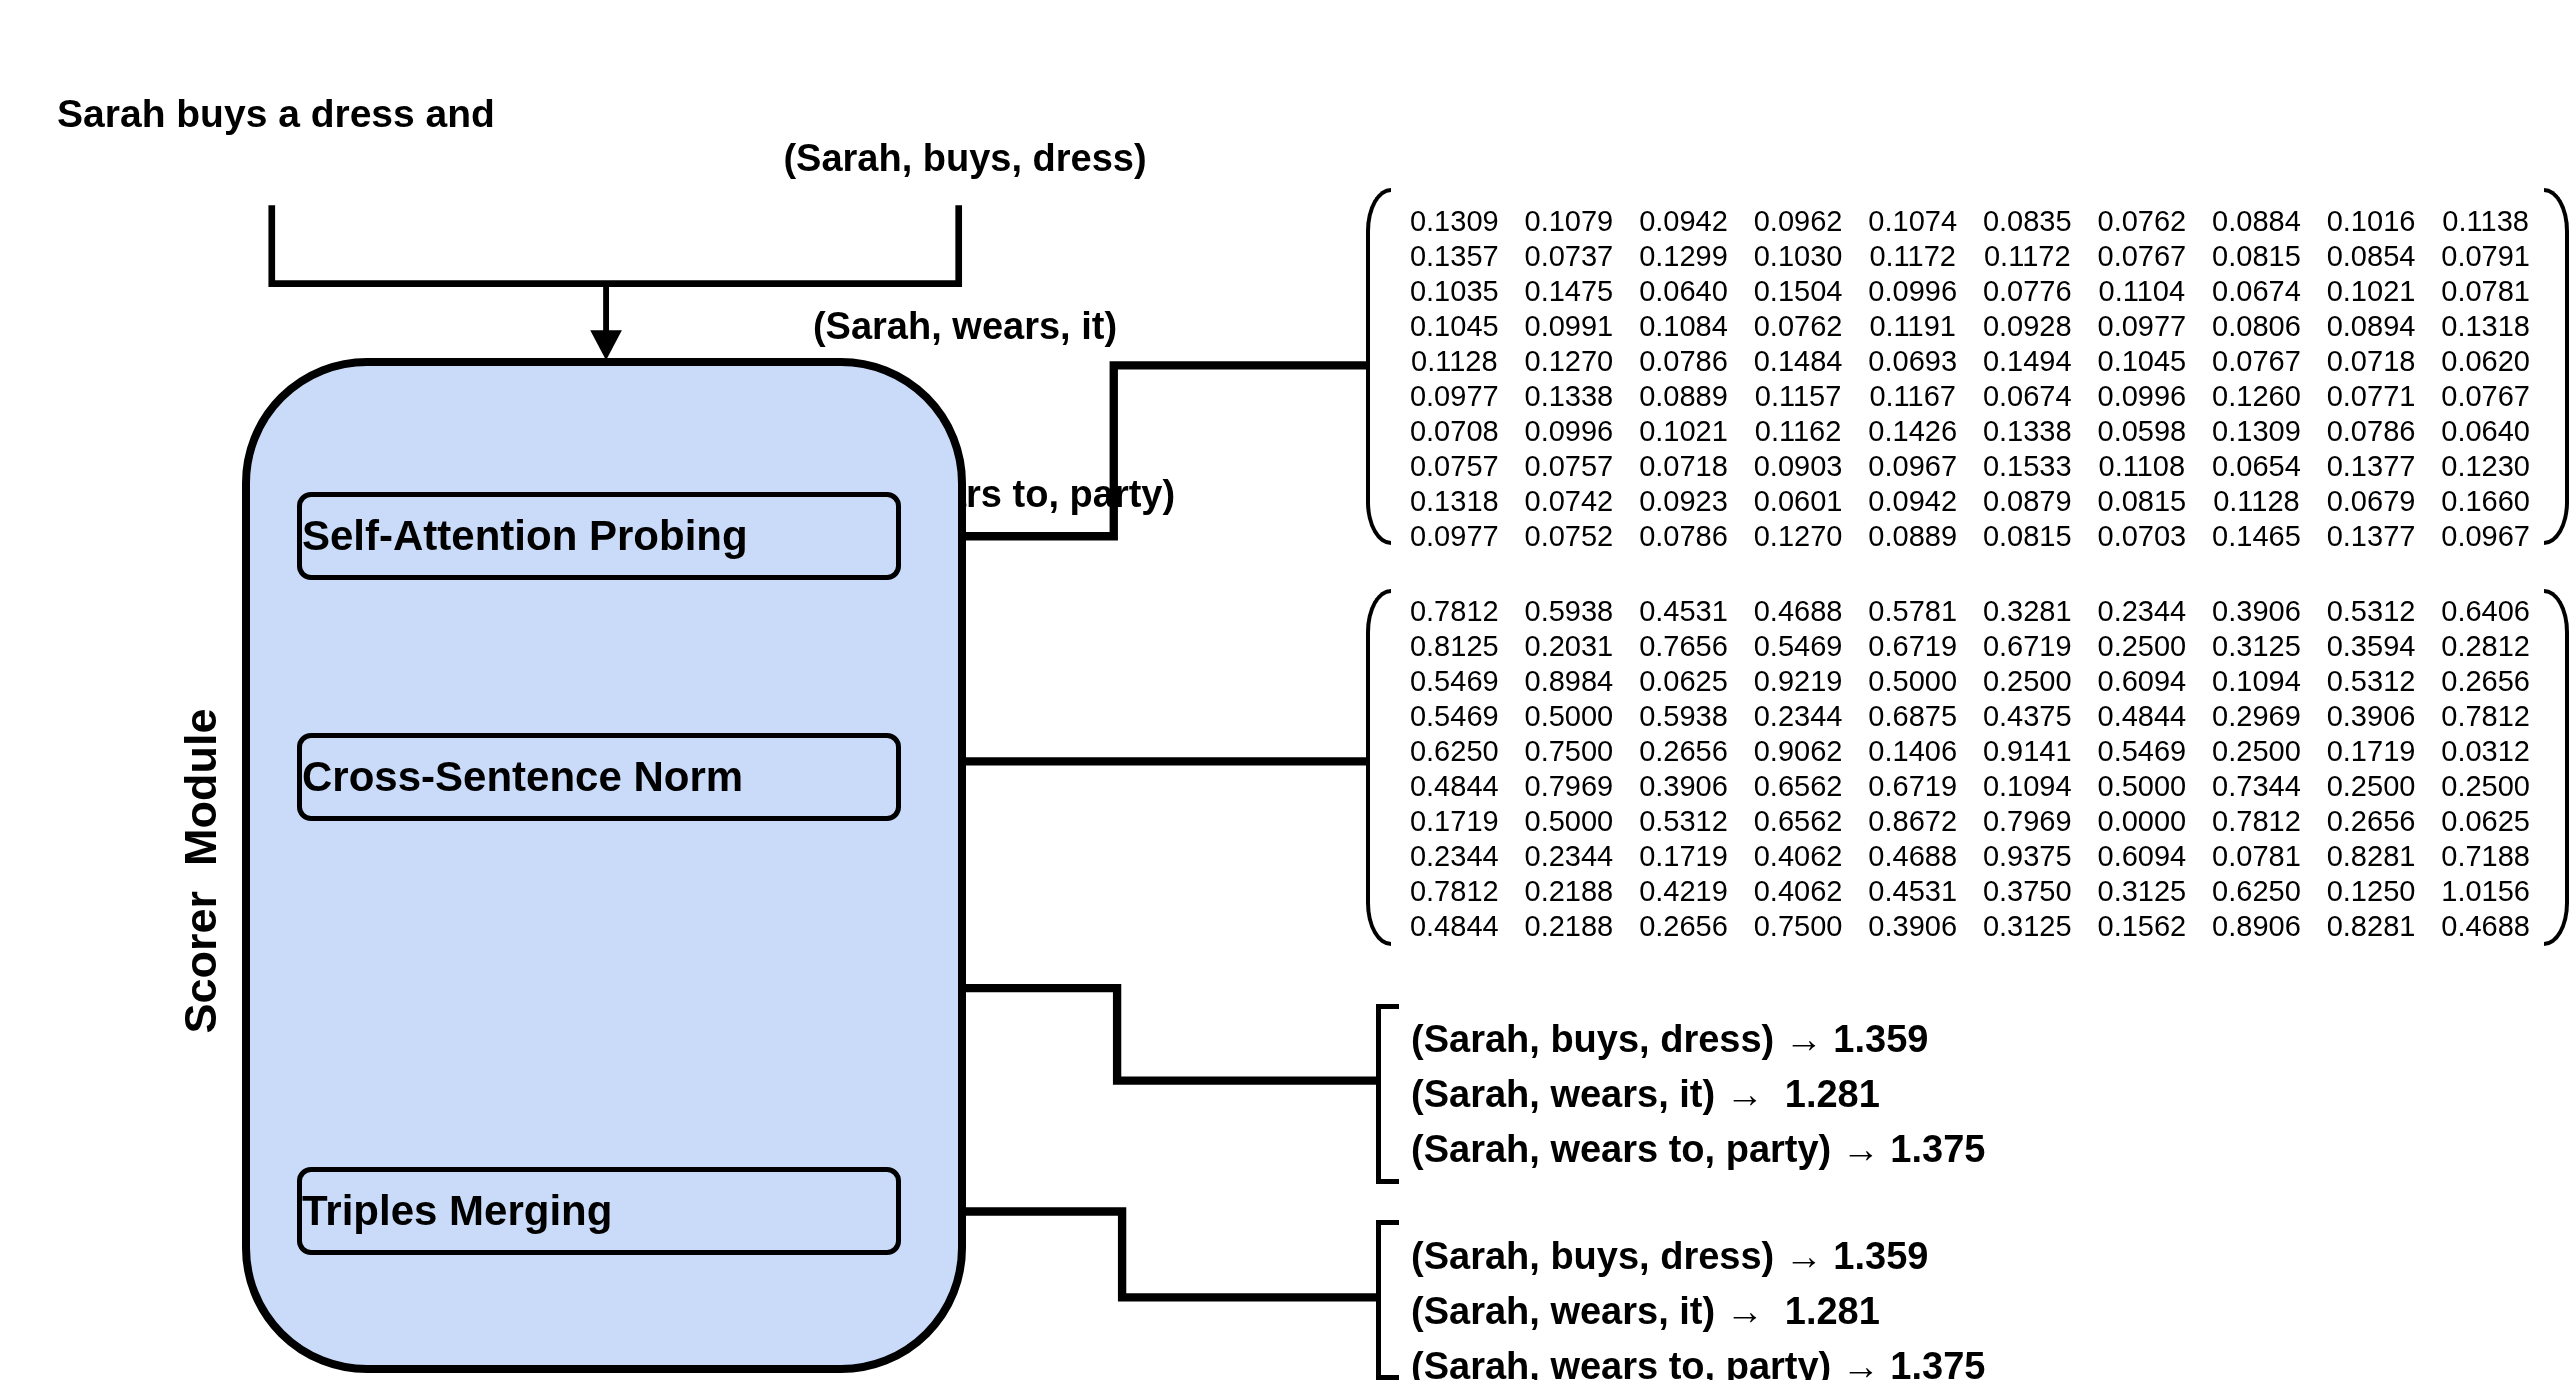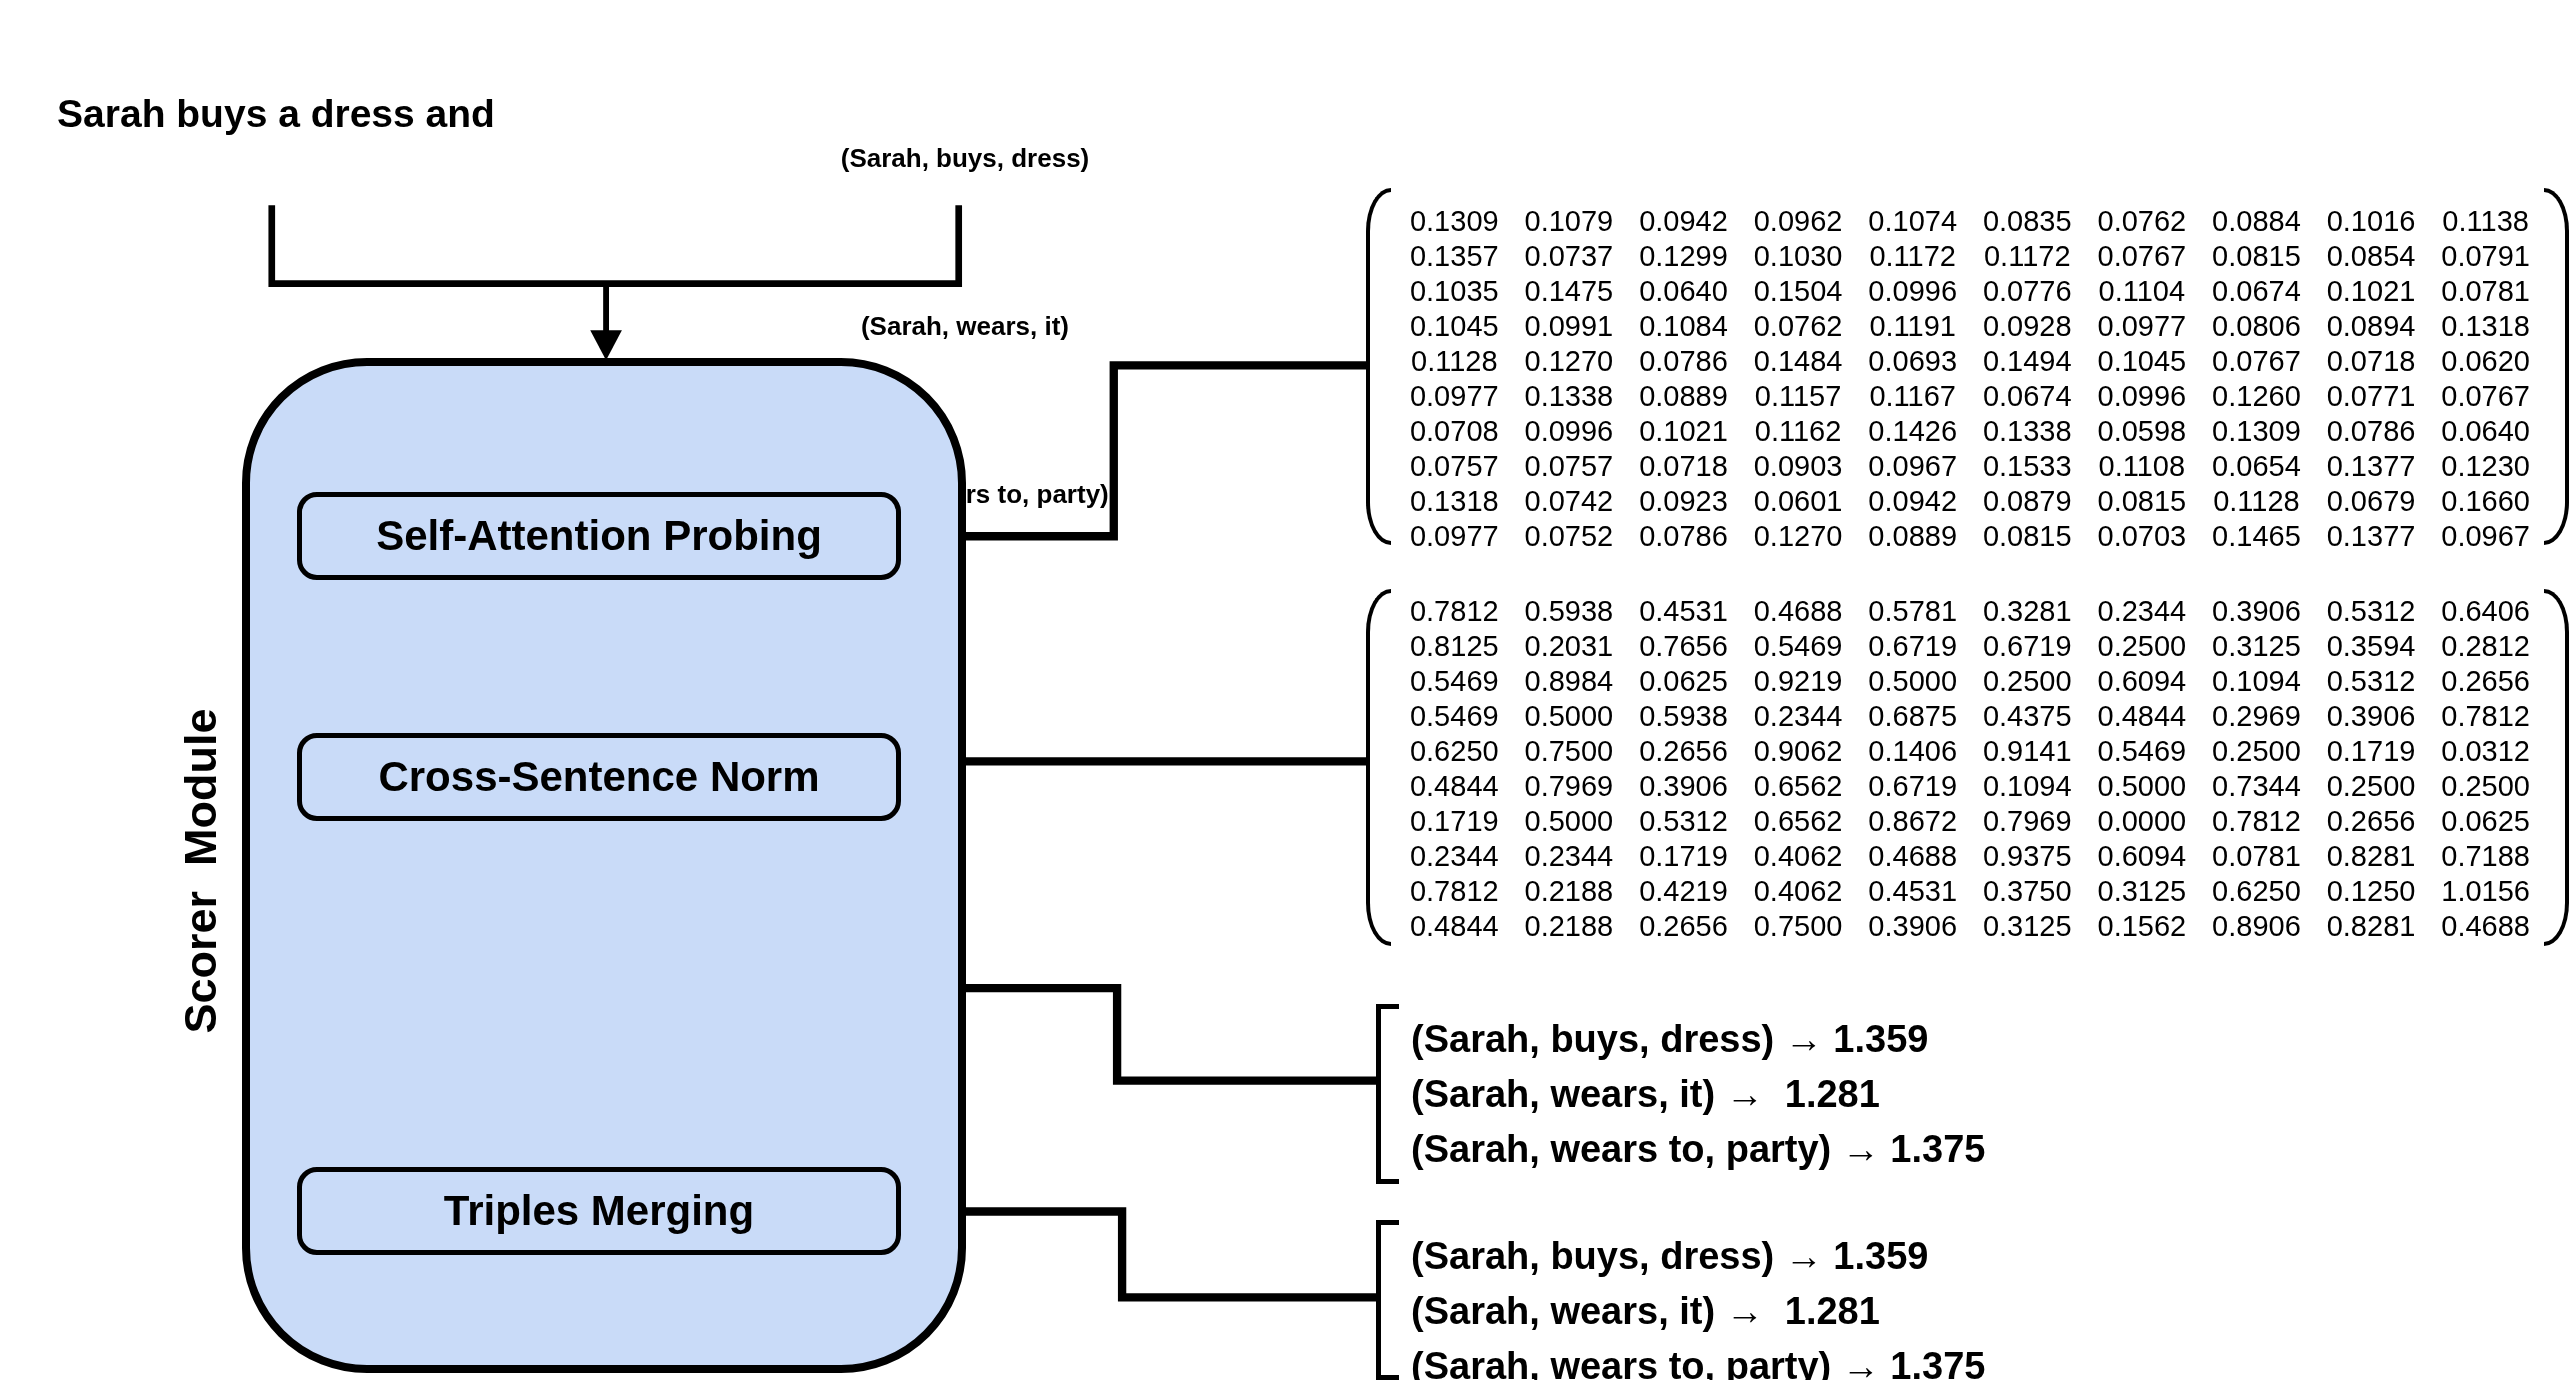--- a/index.html
+++ b/index.html
@@ -4,30 +4,30 @@
 <style>
   html,body{margin:0;padding:0;background:#ffffff;}
   #canvas{position:relative;width:2576px;height:1381px;background:#ffffff;overflow:hidden;
           font-family:"Liberation Sans",sans-serif;color:#000;}
   svg.overlay{position:absolute;left:0;top:0;width:2576px;height:1381px;pointer-events:none;}
 
   
   .sentence{position:absolute;left:5px;top:90px;width:542px;text-align:center;
             font-weight:bold;font-size:39px;line-height:48px;}
   .triples-top{position:absolute;left:690px;top:18.3px;width:550px;text-align:center;
-            font-weight:bold;font-size:26px;line-height:56px;white-space:pre;}
+            font-weight:bold;font-size:38px;line-height:56px;white-space:pre;}
 
   
   .module{position:absolute;left:242px;top:358px;width:724px;height:1015px;
           background:#c9dbf8;border:8.3px solid #000;border-radius:125px;box-sizing:border-box;}
   .vlabel{position:absolute;left:-33px;top:840px;width:467px;height:62px;line-height:62px;
           text-align:center;font-weight:bold;font-size:45px;transform:rotate(-90deg);white-space:pre;}
   .stage{position:absolute;left:297px;width:604px;height:88px;background:#c9dbf8;
-         border:5px solid #000;border-radius:20px;box-sizing:border-box;
-         display:flex;align-items:center;justify-content:center;
+         border:5px solid #000;border-radius:14px;box-sizing:border-box;
+         display:flex;align-items:center;
          font-weight:bold;font-size:42px;}
   #stage0{top:492px}#stage1{top:733px}#stage2{top:944px}#stage3{top:1167px}
 
   
   .matrix{position:absolute;left:1397px;width:1146px;}
   #matrix1{top:204px}#matrix2{top:594px}
   .mrow{display:flex;height:35px;align-items:center;}
   .mcell{width:115px;text-align:center;font-size:29px;letter-spacing:0px;}
   .mbracket{position:absolute;width:25px;height:357px;box-sizing:border-box;}
   .mbracket.l{border:4.2px solid #000;border-right:none;border-radius:25px 0 0 25px / 43px 0 0 43px;}

